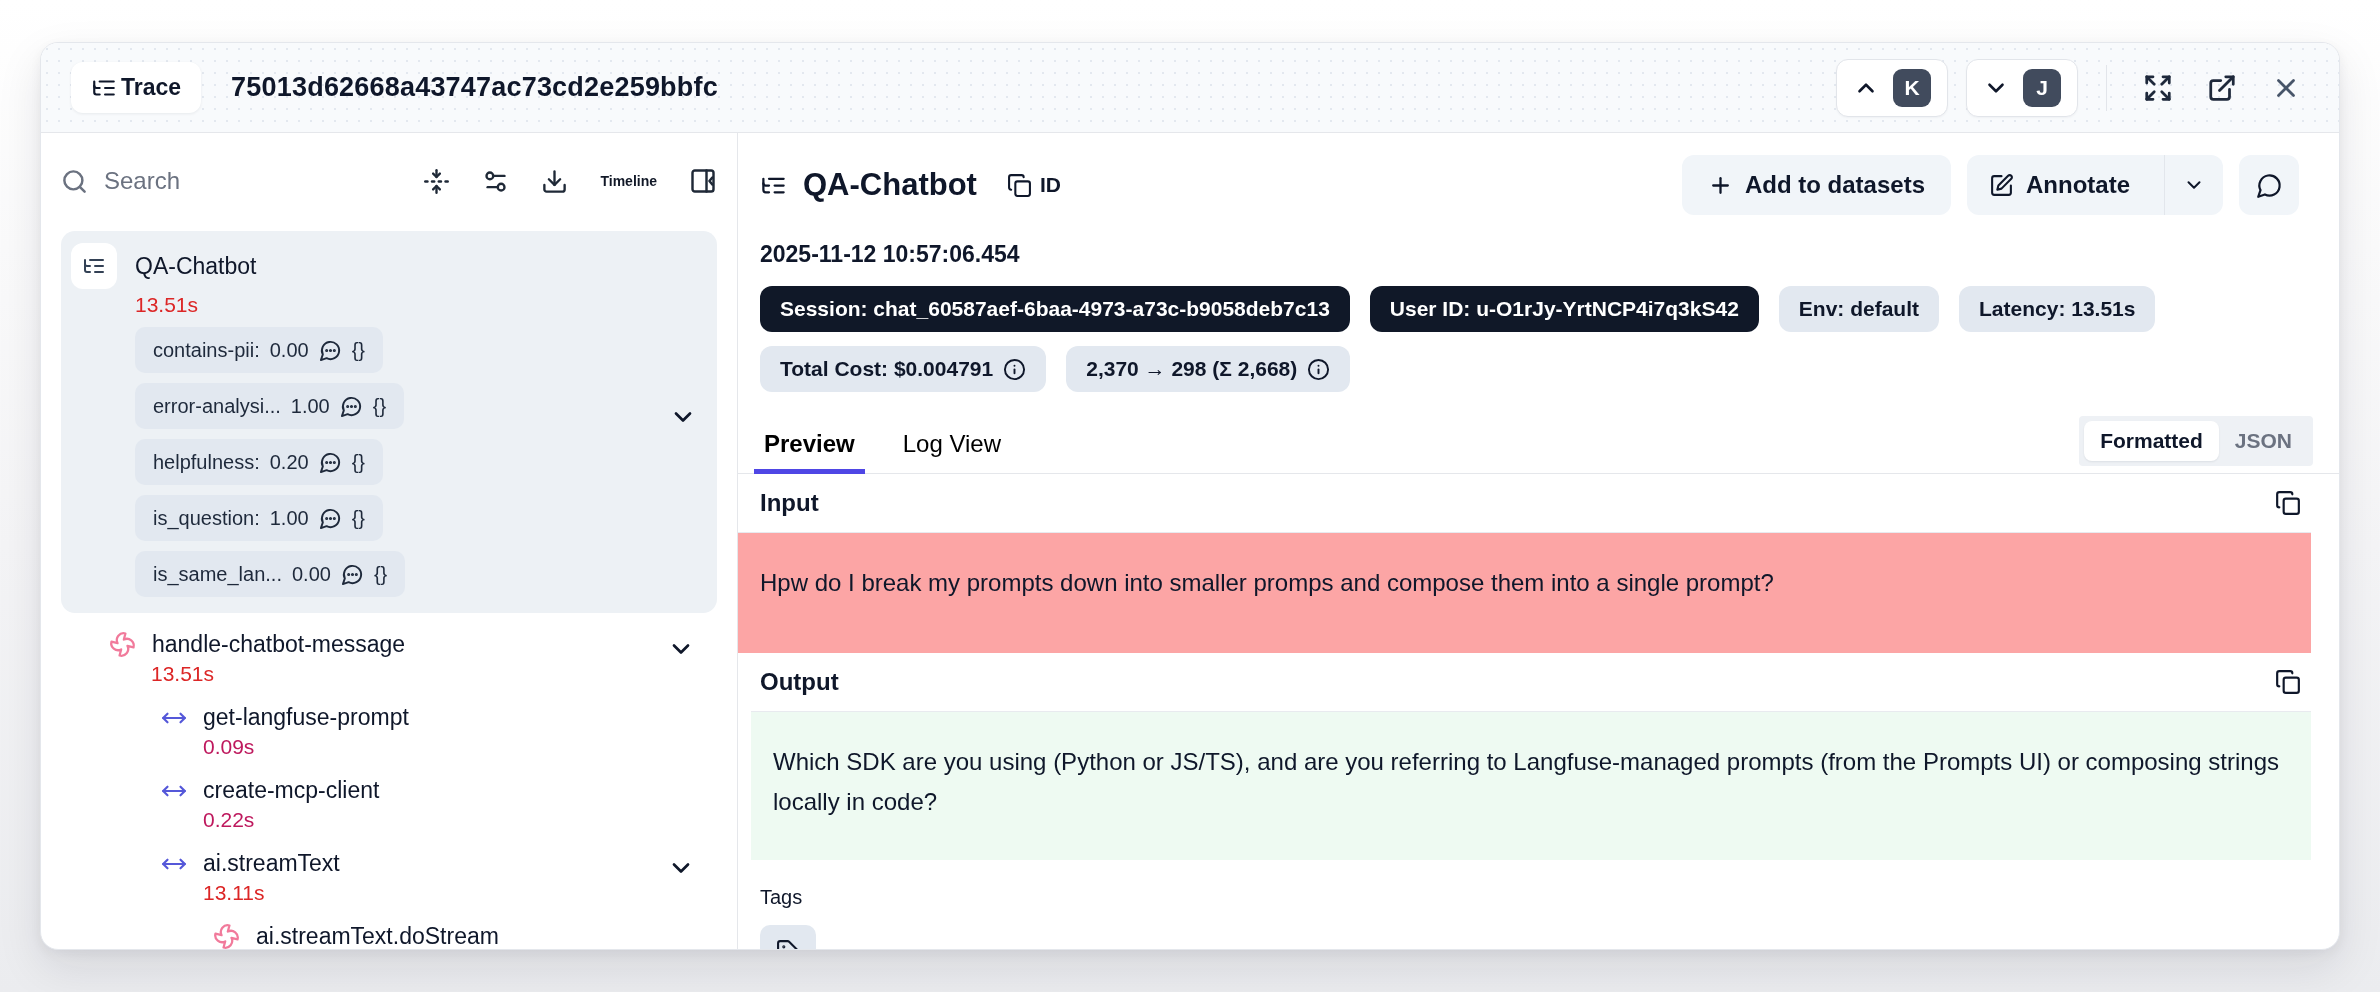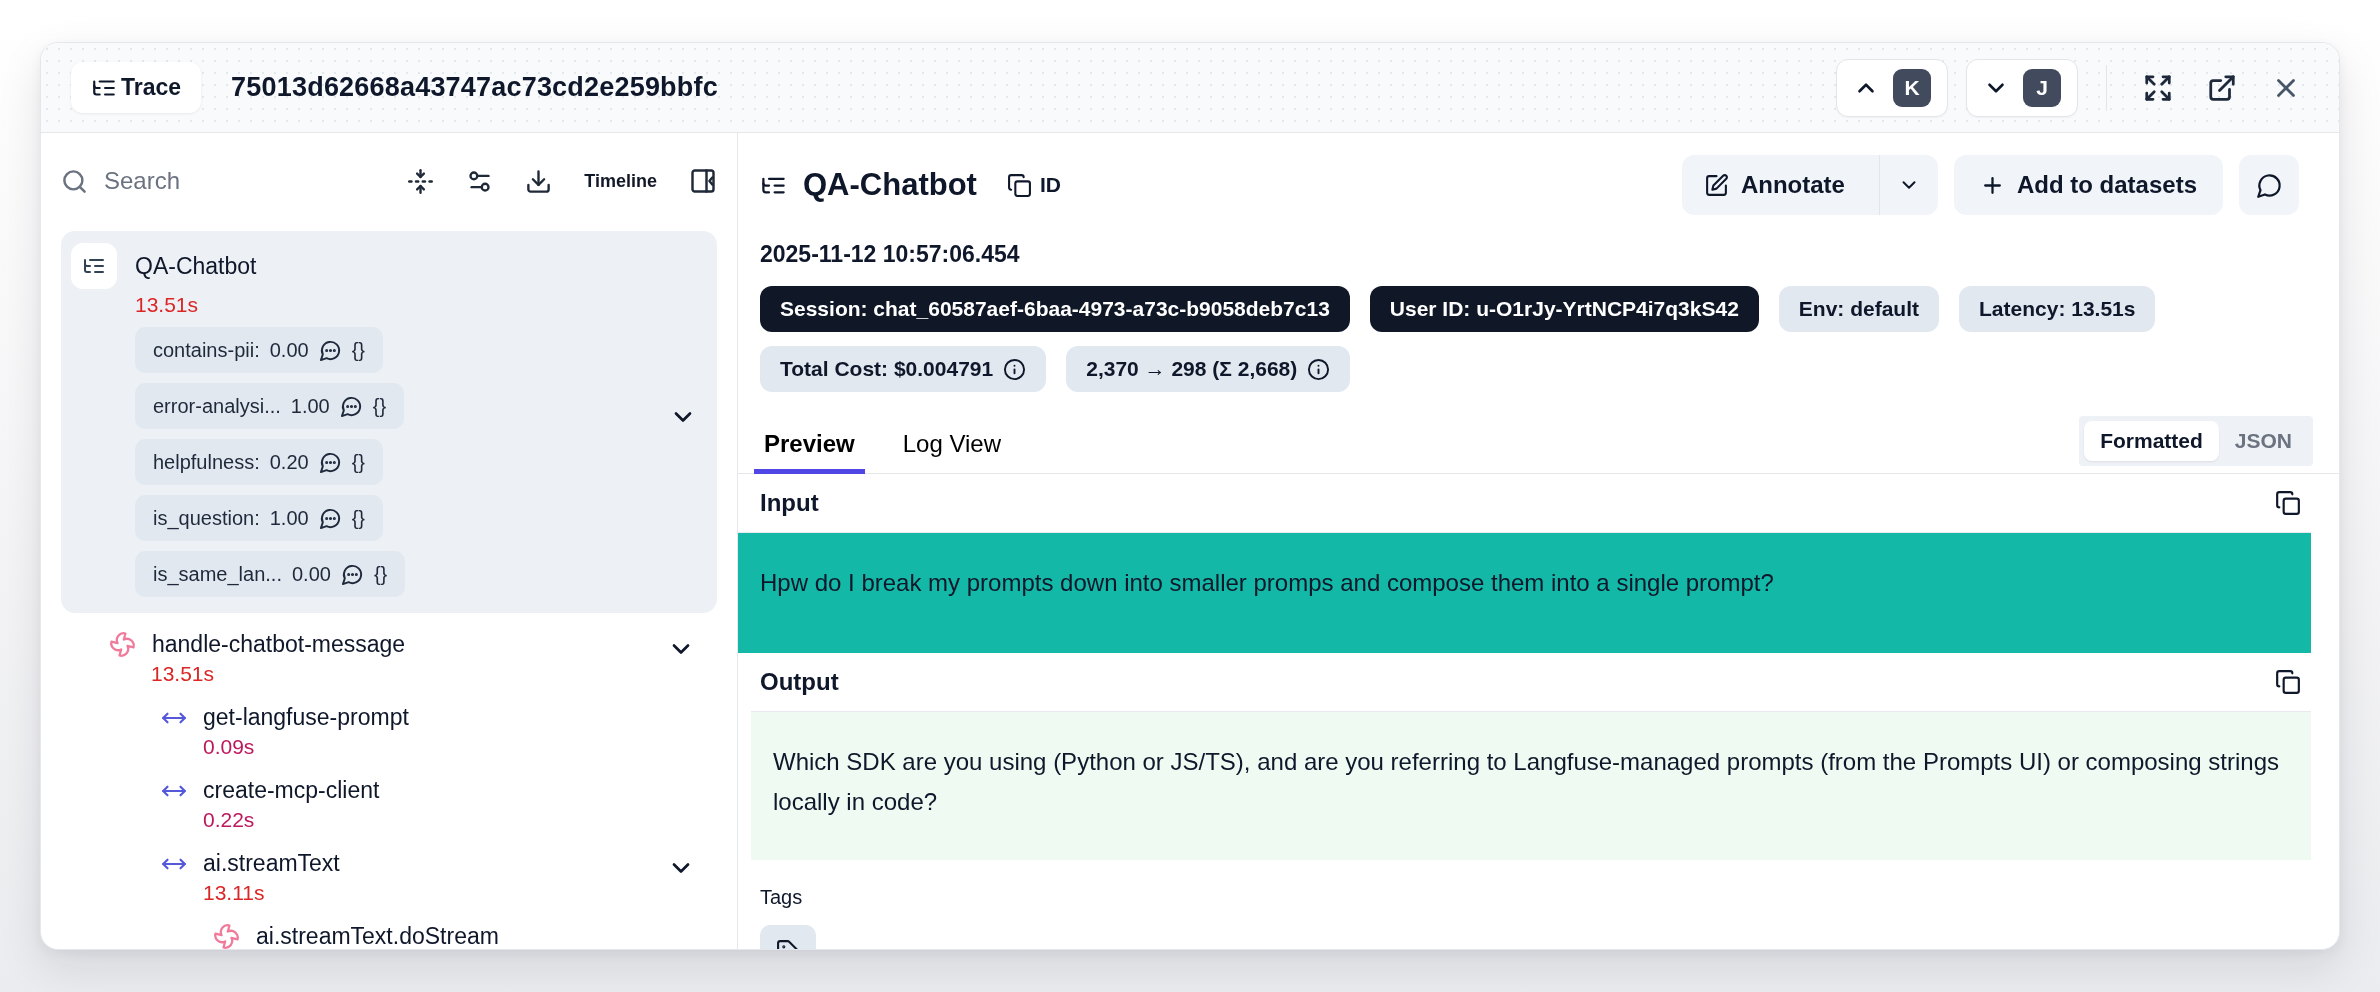--- a/index.html
+++ b/index.html
@@ -47,21 +47,21 @@
   
   .bdy { flex:1; display:flex; min-height:0; }
   .left {
     flex:0 0 697px; border-right:1px solid #e5e7eb; padding:20px 20px 0 20px;
     display:flex; flex-direction:column; min-height:0;
   }
   .tools { display:flex; align-items:center; height:56px; flex:0 0 56px; }
   .search { display:flex; align-items:center; gap:16px; color:#6b7280; flex:1; cursor:text; }
   .search .ph { font-size:24px; }
   .tool-icons { display:flex; align-items:center; gap:32px; color:#1f2937; }
-  .tool-icons .timeline { font-size:18px; font-weight:600; color:#111827; cursor:pointer; }
+  .tool-icons .timeline { font-size:14px; font-weight:600; color:#111827; cursor:pointer; }
   .tool-btn { background:none; border:none; cursor:pointer; color:#1f2937; padding:0; }
   .tree { margin-top:22px; position:relative; font-size:23px; }
   .sel-block { background:#edf1f5; border-radius:14px; padding:12px 12px 16px 10px; position:relative; }
   .root-row { display:flex; align-items:center; gap:18px; cursor:pointer; }
   .node-chip {
     width:46px; height:46px; background:#fff; border-radius:12px; display:flex;
     align-items:center; justify-content:center; color:#334155; flex:0 0 46px;
   }
   .root-label { font-weight:500; }
   .dur { font-size:21px; margin-top:4px; }
@@ -123,21 +123,21 @@
     margin-left:auto; display:flex; align-items:center; background:#eef1f5; border-radius:4px;
     padding:5px; margin-bottom:8px;
   }
   .fmt-opt { font-size:21px; font-weight:600; padding:8px 16px; border-radius:8px; cursor:pointer; color:#6b7280; }
   .fmt-opt.active { background:#fff; color:#0f172a; box-shadow:0 1px 2px rgba(15,23,42,.08); }
   .content { flex:1; overflow:hidden; }
   .sec-hdr { display:flex; align-items:center; height:58px; padding:0 34px 0 22px; }
   .sec-hdr .t { font-size:24px; font-weight:700; }
   .copy-btn { margin-left:auto; background:none; border:none; cursor:pointer; color:#0f172a; padding:4px; }
   .io-box { border-top:1px solid #e8eaef; margin-right:28px; padding:30px 22px 38px; font-size:24px; line-height:40px; color:#0f172a; }
-  .io-box.input { background:#14b8a6; padding-bottom:50px; }
+  .io-box.input { background:#fca5a5; padding-bottom:50px; }
   .io-box.output { background:#eefaf2;margin-left:13px; }
   .tags-hdr { font-size:20px; font-weight:400; margin:26px 8px 0 22px; }
   .tag-btn {
     margin:16px 0 0 22px; width:56px; height:52px; background:#e2e8f0; border:none; border-radius:10px;
     display:flex; align-items:center; justify-content:center; color:#0f172a; cursor:pointer;
   }
 </style>
 </head>
 <body>
 
@@ -458,45 +458,45 @@
             <span>
               <svg width="25" height="25" viewBox="0 0 24 24" fill="none" stroke="currentColor" stroke-width="2" stroke-linecap="round" stroke-linejoin="round">
                   <rect width="14" height="14" x="8" y="8" rx="2"></rect>
                   <path d="M4 16c-1.1 0-2-.9-2-2V4c0-1.1.9-2 2-2h10c1.1 0 2 .9 2 2"></path>
                 </svg>
             </span>
             <span class="idtxt">ID</span>
           </span>
         </div>
         <div class="title-actions">
+          <button class="sec-btn">
+            <span>
+              <svg width="25" height="25" viewBox="0 0 24 24" fill="none" stroke="currentColor" stroke-width="2.2" stroke-linecap="round" stroke-linejoin="round">
+                  <path d="M5 12h14"></path>
+                  <path d="M12 5v14"></path>
+                </svg>
+            </span>
+            <span>Add to datasets</span>
+          </button>
           <button class="sec-btn split">
             <span class="main-part">
               <span>
                 <svg width="25" height="25" viewBox="0 0 24 24" fill="none" stroke="currentColor" stroke-width="2" stroke-linecap="round" stroke-linejoin="round">
                     <path d="M12 3H5a2 2 0 0 0-2 2v14a2 2 0 0 0 2 2h14a2 2 0 0 0 2-2v-7"></path>
                     <path d="M18.375 2.625a2.121 2.121 0 1 1 3 3L12 15l-4 1 1-4Z"></path>
                   </svg>
               </span>
               <span>Annotate</span>
             </span>
             <span class="chev-part">
               <svg width="22" height="22" viewBox="0 0 24 24" fill="none" stroke="currentColor" stroke-width="2.2" stroke-linecap="round" stroke-linejoin="round">
                   <polyline points="6 9 12 15 18 9"></polyline>
                 </svg>
             </span>
           </button>
-          <button class="sec-btn">
-            <span>
-              <svg width="25" height="25" viewBox="0 0 24 24" fill="none" stroke="currentColor" stroke-width="2.2" stroke-linecap="round" stroke-linejoin="round">
-                  <path d="M5 12h14"></path>
-                  <path d="M12 5v14"></path>
-                </svg>
-            </span>
-            <span>Add to datasets</span>
-          </button>
           <button class="icon-btn">
             <span>
               <svg width="27" height="27" viewBox="0 0 24 24" fill="none" stroke="currentColor" stroke-width="2" stroke-linecap="round" stroke-linejoin="round">
                   <path d="M7.9 20A9 9 0 1 0 4 16.1L2 22Z"></path>
                 </svg>
             </span>
           </button>
         </div>
       </div>
 

